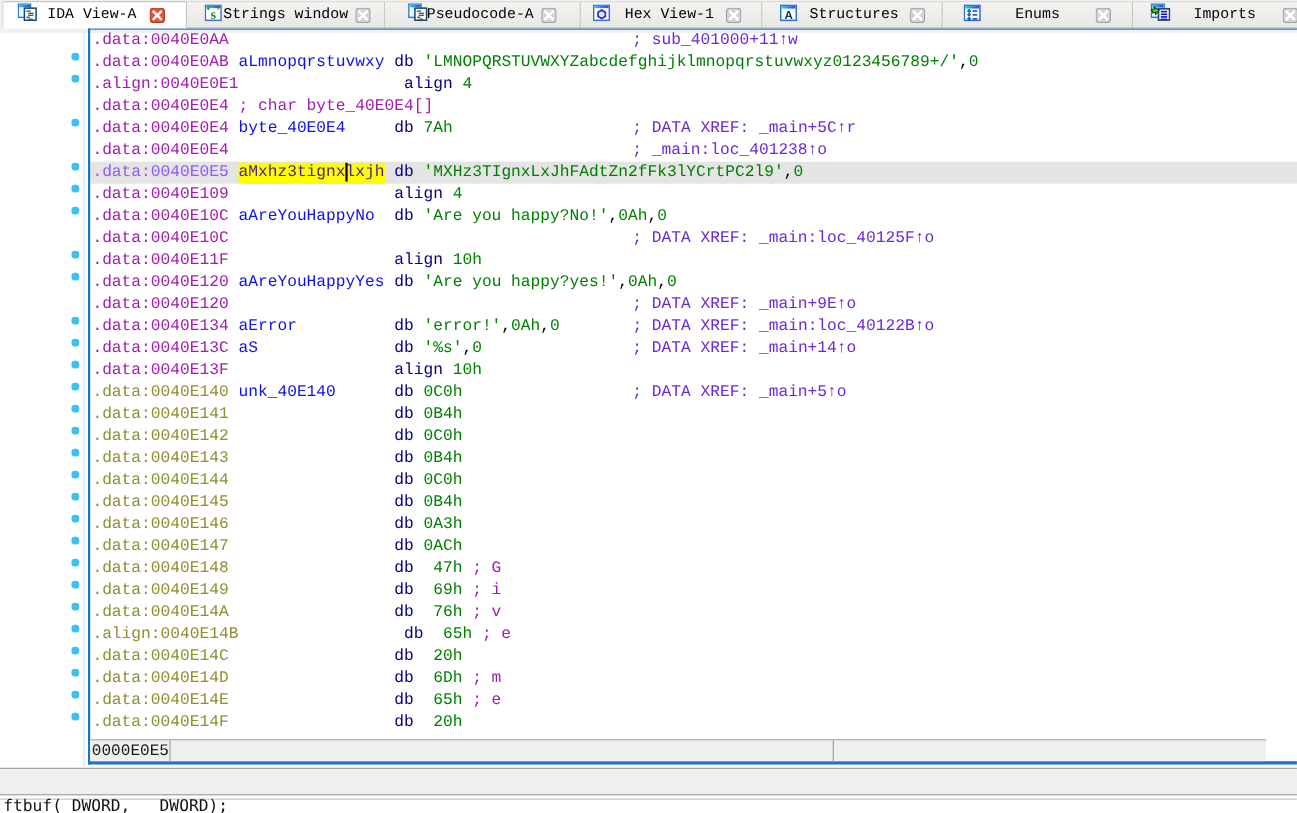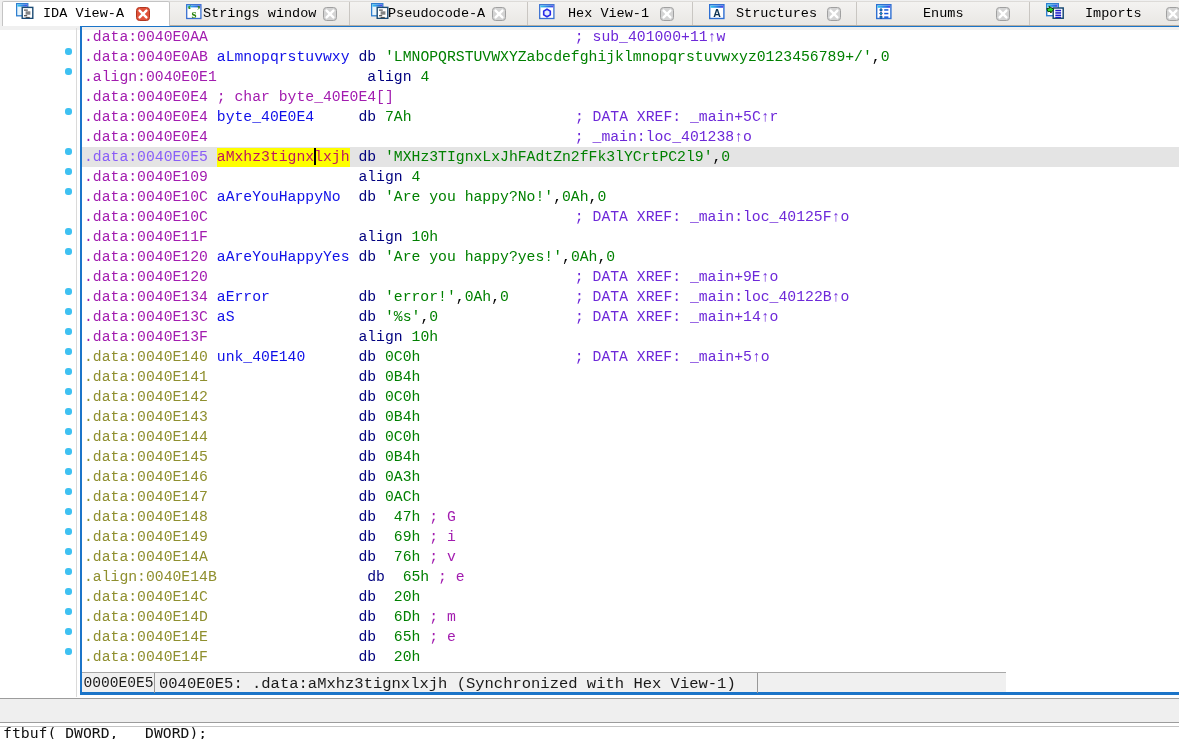--- a/index.html
+++ b/index.html
@@ -26,23 +26,23 @@
   white-space:pre; z-index:3; font-family:"Liberation Mono", monospace; }
 .ln i { font-style:normal; }
 i.g { color:#a21caf; }
 i.o { color:#8f8f2e; }
 i.b { color:#1010e8; }
 i.n { color:#00007f; }
 i.s { color:#008000; }
 i.v { color:#6d28d9; }
 i.k { color:#000000; }
 i.c { color:#8b5cf6; }
-i.y { background:#fefe00; color:#be185d; }
+i.y { background:#fefe00; color:#4c1d95; }
 i.xr { position:relative; left:4px; }
-.sbar { position:absolute; left:82px; top:672px; width:924px; height:20px; background:#f0f0f0;
+.sbar { position:absolute; left:82px; top:672px; width:1069px; height:20px; background:#f0f0f0;
   border-top:1px solid #a8a8a8; }
 .sbar .vs { position:absolute; top:0; width:1px; height:20px; background:#989898; }
 .st1 { position:absolute; left:1.5px; top:2px; font-size:14.6px; color:#1a1a1a; white-space:pre; }
 .st2 { position:absolute; left:77px; top:1.6px; font-size:15.5px; color:#1a1a1a; white-space:pre; }
 .hband { position:absolute; left:0; top:698px; width:1179px; height:25px; background:#efefef;
   border-top:1px solid #9c9c9c; border-bottom:1px solid #9c9c9c; }
 .hband2 { position:absolute; left:0; top:726px; width:1179px; height:1px; background:#c4c4c4; }
 .btext { position:absolute; left:3px; top:724px; font-size:14.75px; color:#111; white-space:pre; }
 </style></head>
 <body>
@@ -255,17 +255,16 @@
 <pre class="ln" style="top:607px"><i class="o">.data:0040E14D </i>                <i class="n">db</i> <i class="s"> 6Dh</i><i class="g"> ; m</i></pre>
 <pre class="ln" style="top:627px"><i class="o">.data:0040E14E </i>                <i class="n">db</i> <i class="s"> 65h</i><i class="g"> ; e</i></pre>
 <pre class="ln" style="top:647px"><i class="o">.data:0040E14F </i>                <i class="n">db</i> <i class="s"> 20h</i></pre>
 <div class="pane-l"></div>
 <div class="pane-b"></div>
 <div class="blueline"></div>
 <div class="sbar">
  <div class="vs" style="left:72px"></div>
  <div class="vs" style="left:675px"></div>
  <span class="st1">0000E0E5</span>
- <span class="st2">0040E0E5: .data:aMxhz3tignxlxjh (Synchronized with Hex View-1)</span>
 </div>
 <div class="hband"></div>
 <div class="hband2"></div>
 <pre class="btext">ftbuf( DWORD,   DWORD);</pre>
 
 </body></html>

